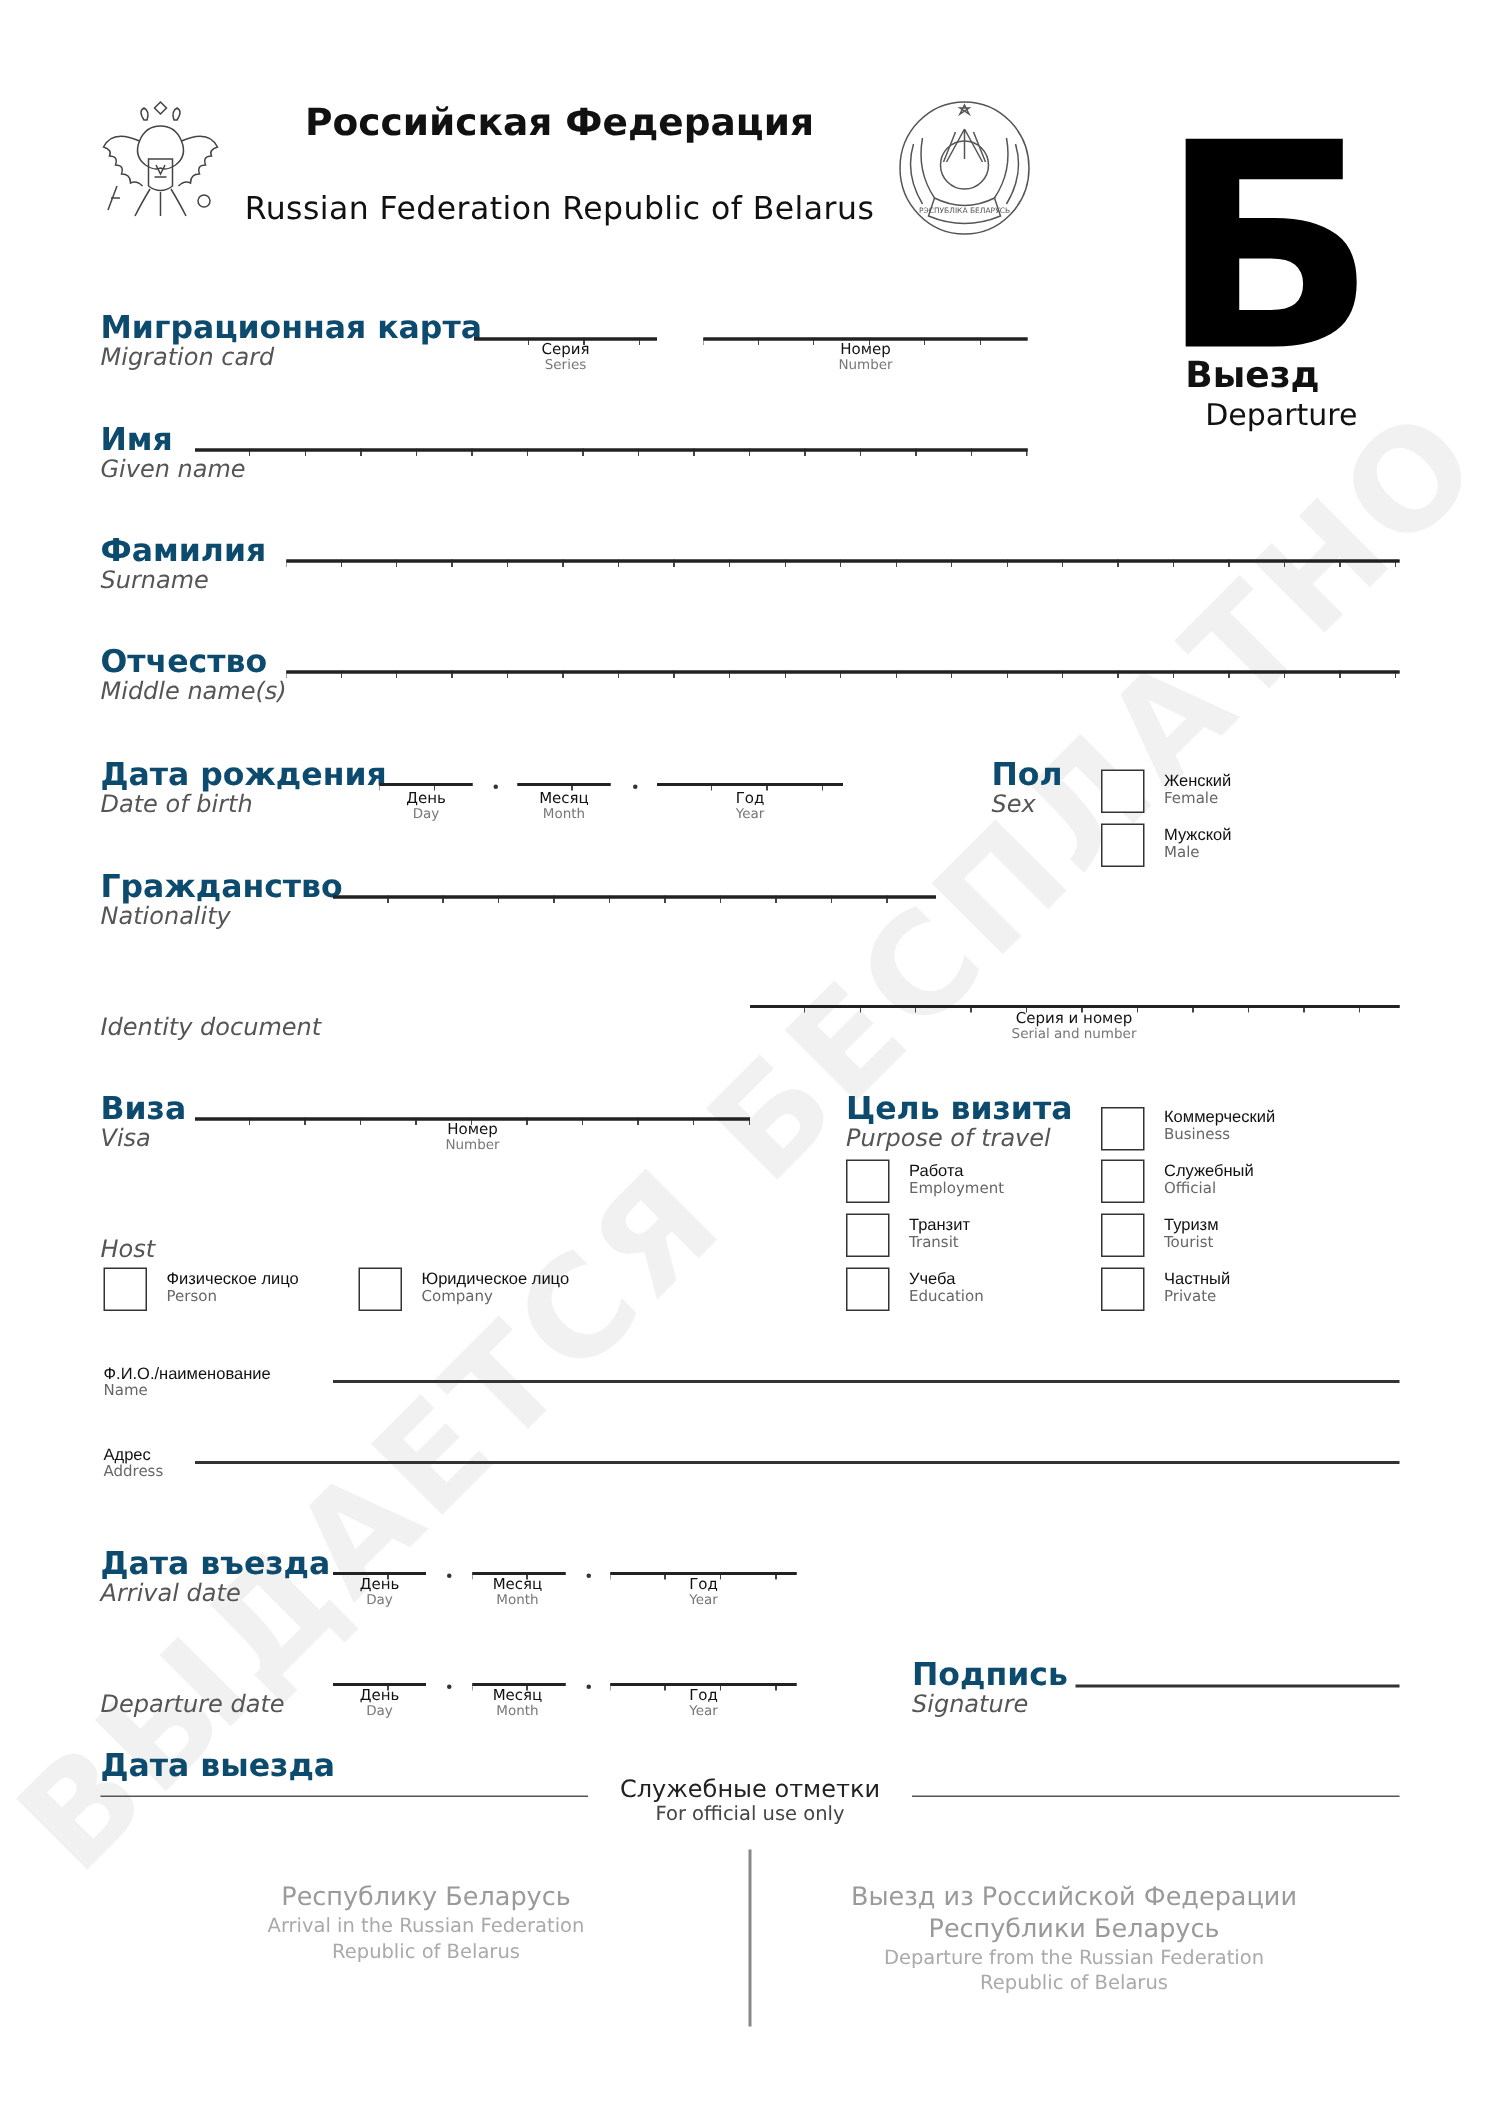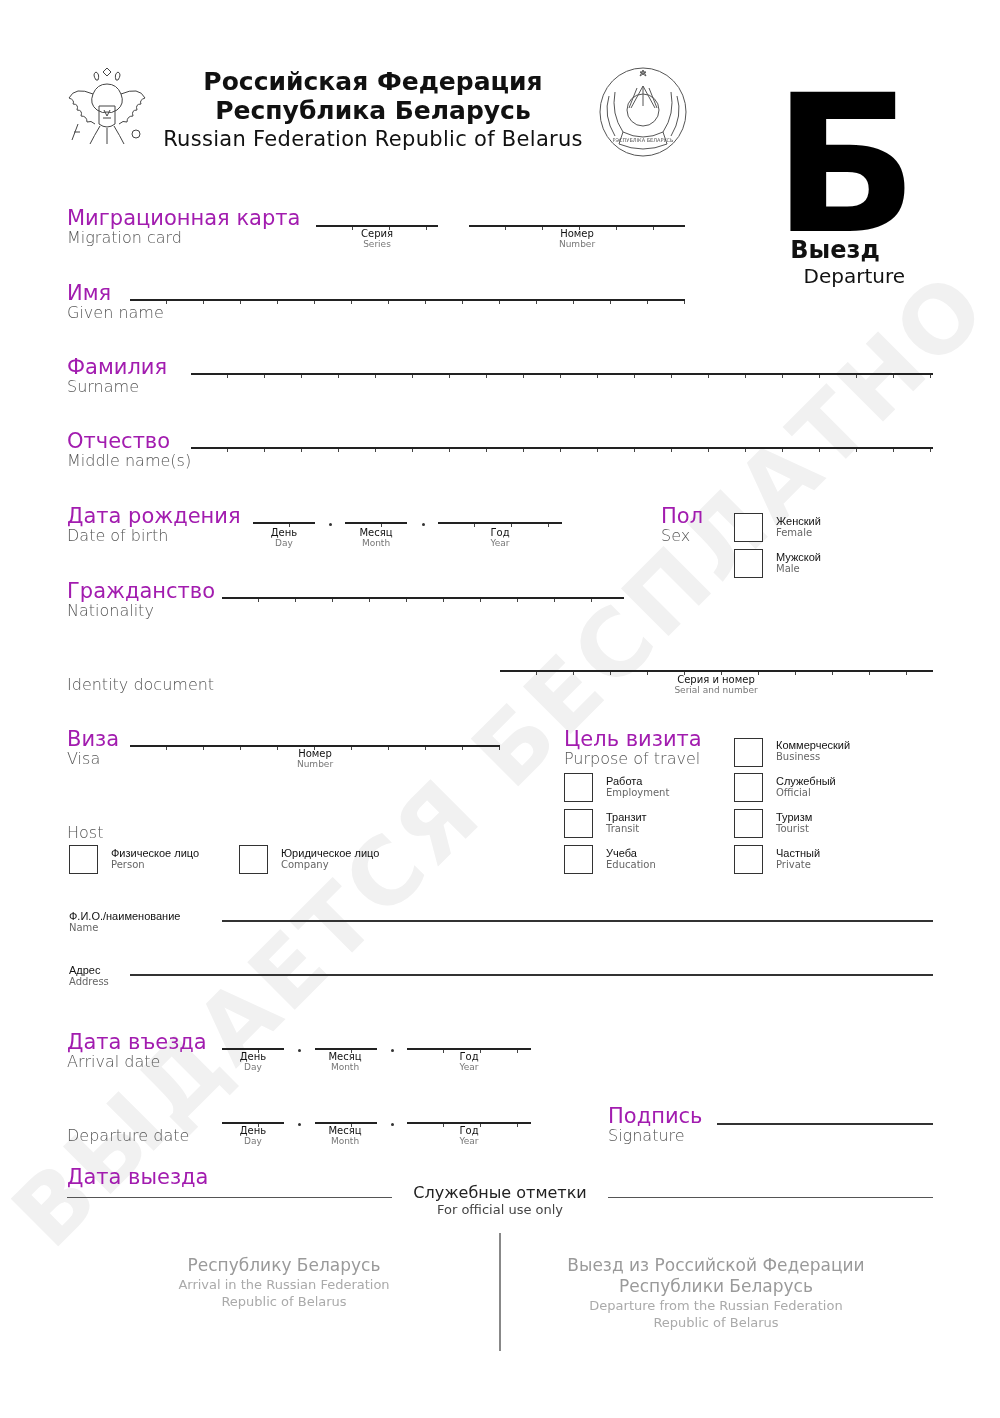--- a/index.html
+++ b/index.html
@@ -19,22 +19,22 @@
 
   
   .title-ru { font-family: "DejaVu Sans", sans-serif; font-weight: bold; font-size: 25px; text-align: center; width: 460px; line-height: 29px; }
   .title-en { font-family: "DejaVu Sans", sans-serif; font-size: 21px; text-align: center; width: 480px; letter-spacing: 0.3px; }
 
   .big-b { font-family: "DejaVu Sans", sans-serif; font-weight: bold; font-size: 190px; line-height: 160px; color: #000; width: 130px; text-align: center; }
   .vyezd { font-family: "DejaVu Sans", sans-serif; font-weight: bold; font-size: 24px; text-align: center; width: 140px; }
   .departure { font-family: "DejaVu Sans", sans-serif; font-size: 20px; text-align: right; width: 140px; }
 
   
-  .lbl-ru { font-family: "DejaVu Sans", sans-serif; font-size: 21px; line-height: 22px; color: #a21caf; white-space: nowrap; }
-  .lbl-en { font-family: "DejaVu Sans", sans-serif; font-size: 16px; line-height: 18px; color: #555; font-weight: 300; white-space: nowrap; }
+  .lbl-ru { font-family: "DejaVu Sans", sans-serif; font-size: 21px; line-height: 22px; color: #0c4a6e; white-space: nowrap; font-weight: bold; }
+  .lbl-en { font-family: "DejaVu Sans", sans-serif; font-size: 16px; line-height: 18px; color: #555; font-weight: 300; white-space: nowrap; font-style: italic; }
   .sm-ru { font-family: Liberation Sans, sans-serif; font-size: 11px; line-height: 12px; color: #111; white-space: nowrap; }
   .sm-en { font-family: "DejaVu Sans", sans-serif; font-size: 10px; line-height: 11px; color: #666; white-space: nowrap; }
   .cap-ru { font-family: "DejaVu Sans", sans-serif; font-size: 10px; line-height: 11px; color: #111; text-align: center; white-space: nowrap; }
   .cap-en { font-family: "DejaVu Sans", sans-serif; font-size: 9px; line-height: 10px; color: #777; text-align: center; white-space: nowrap; }
 
   .line { position: absolute; height: 2px; background: #222;
     background-image: repeating-linear-gradient(to right, transparent 0, transparent 36px, #555 36px, #555 37px);
   }
   .line::after { content: ""; position: absolute; left: 0; right: 0; top: 0; height: 1.5px; background: #222; }
   .line .ticks { position: absolute; left: 0; right: 0; top: 1px; height: 4px;
@@ -69,21 +69,20 @@
         <path d="M33 40 h16 v18 q-8 6 -16 0 z"></path>
         <path d="M38 44 l3 6 l3 -6 M37 52 h8"></path>
         <path d="M34 60 q-6 10 -10 18 M48 60 q6 10 10 18 M41 62 v16"></path>
         <path d="M12 58 l-6 16 M8 66 l6 0"></path>
         <circle cx="70" cy="68" r="4"></circle>
       </g>
     </svg>
   </div>
 
   <div class="abs title-ru" style="left:143px;top:67px;">Российская Федерация</div>
-  <div class="abs title-ru" style="left:143px;top:96px;">Республика Беларусь</div>
   <div class="abs title-en" style="left:133px;top:127px;">Russian Federation  Republic of Belarus</div>
 
   <div class="abs" style="left:597px;top:66px;width:92px;height:92px;">
     <svg width="92" height="92" viewBox="0 0 92 92">
       <g fill="none" stroke="#555" stroke-width="1">
         <ellipse cx="46" cy="46" rx="43" ry="44"></ellipse>
         <path d="M46 4 l3 6 l-6 -4 h6 l-6 4 z"></path>
         <path d="M12 30 q-6 20 6 40 M80 30 q6 20 -6 40"></path>
         <path d="M18 26 q-4 22 8 40 M74 26 q4 22 -8 40"></path>
         <circle cx="46" cy="44" r="16"></circle>

